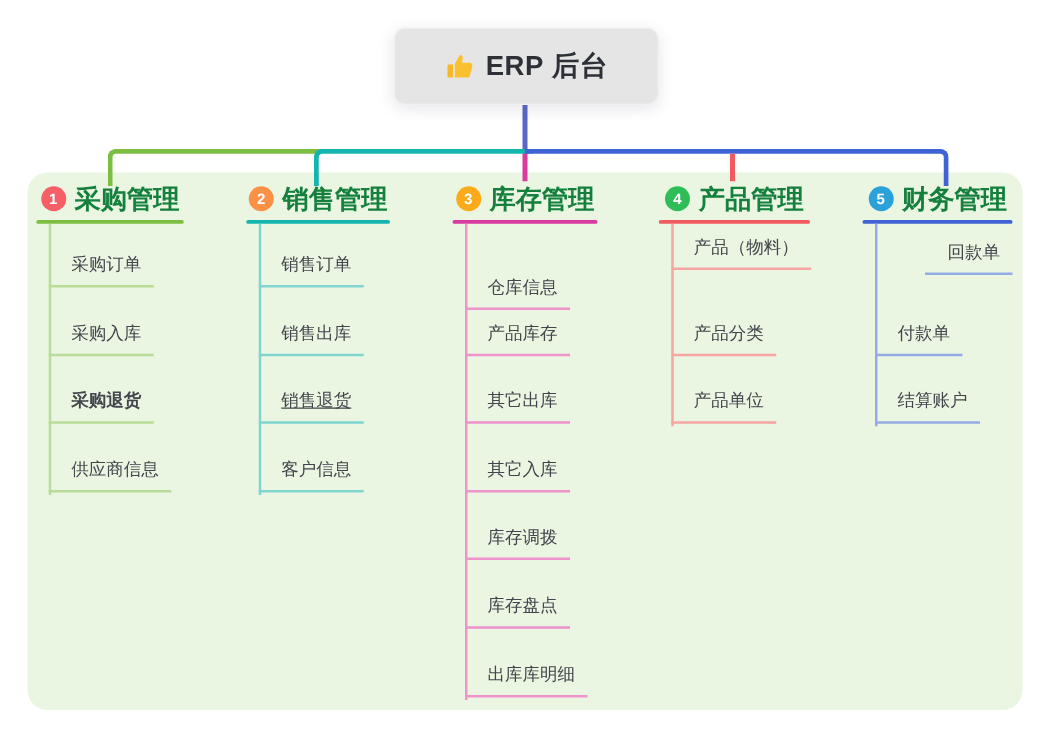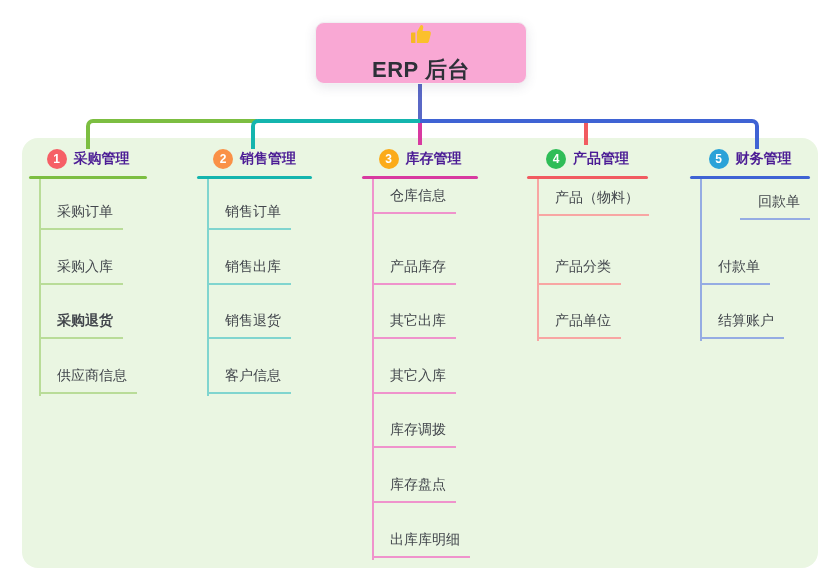--- a/index.html
+++ b/index.html
@@ -5,39 +5,39 @@
   html,body{margin:0;padding:0;background:#fff;}
   body{font-family:"Liberation Sans","DejaVu Sans",sans-serif;}
   #stage{position:relative;width:839px;height:588px;background:#ffffff;overflow:hidden;}
 
   
   .panel{position:absolute;left:22px;top:138px;width:796px;height:430px;
          background:#eaf6e2;border-radius:16px;}
 
   
   .root-card{position:absolute;left:315px;top:22px;width:210px;height:60px;
-             background:#f9a8d4;border-radius:9px;border:1px solid #f1f1f3;
+             background:#e5e5e5;border-radius:9px;border:1px solid #f1f1f3;
              box-shadow:0 3px 12px rgba(60,60,90,.12);
-             display:flex;align-items:center;justify-content:center;gap:9px;cursor:default;flex-direction:column;}
+             display:flex;align-items:center;justify-content:center;gap:9px;cursor:default;}
   .root-label{font-size:22px;font-weight:600;color:#2e3038;letter-spacing:.5px;}
 
   
   .stem{position:absolute;left:418px;top:82px;width:4px;height:41px;}
   .l-left{position:absolute;top:119px;height:26px;border-style:solid;border-width:4px 0 0 4px;
           border-top-left-radius:7px;background:transparent;}
   .l-right{position:absolute;top:119px;height:26px;border-style:solid;border-width:4px 4px 0 0;
            border-top-right-radius:7px;background:transparent;}
   .drop{position:absolute;top:123px;width:4px;height:22px;}
 
   
   .branch-head{position:absolute;top:147px;height:24px;display:flex;align-items:center;
                justify-content:center;gap:7px;cursor:pointer;}
   .badge{width:20px;height:20px;border-radius:50%;color:#fff;font-size:12px;font-weight:bold;
          display:flex;align-items:center;justify-content:center;flex:0 0 auto;}
-  .branch-label{font-size:14px;font-weight:600;color:#4c1d95;white-space:nowrap;}
+  .branch-label{font-size:21px;font-weight:600;color:#15803d;white-space:nowrap;}
   .underline{position:absolute;top:176px;height:3px;border-radius:2px;}
 
   
   .trunk{position:absolute;width:2px;}
   .leaf{position:absolute;font-size:14px;line-height:18px;color:#42464c;white-space:nowrap;
         padding:0 10px 8px 18px;border-bottom:2px solid #4c1d95;cursor:pointer;}
 </style>
 </head>
 <body>
 
@@ -74,29 +74,29 @@
       <div class="leaf" style="left: 39px; top: 311.2px; border-bottom-color: rgb(185, 220, 152); font-weight: bold;">采购退货</div>
       <div class="leaf" style="left: 39px; top: 365.8px; border-bottom-color: rgb(185, 220, 152);">供应商信息</div>
       <div class="branch-head" style="left: 197px; width: 115px;">
         <span class="badge" style="background: rgb(250, 145, 71);">2</span>
         <span class="branch-label">销售管理</span>
       </div>
       <div class="underline" style="left: 197px; width: 115px; background: rgb(20, 181, 174);"></div>
       <div class="trunk" style="left: 207px; top: 179px; height: 216.8px; background: rgb(128, 213, 207);"></div>
       <div class="leaf" style="left: 207px; top: 202px; border-bottom-color: rgb(128, 213, 207);">销售订单</div>
       <div class="leaf" style="left: 207px; top: 256.6px; border-bottom-color: rgb(128, 213, 207);">销售出库</div>
-      <div class="leaf" style="left: 207px; top: 311.2px; border-bottom-color: rgb(128, 213, 207);">销售退货</div>
+      <div class="leaf" style="left: 207px; top: 311.2px; border-bottom-color: rgb(128, 213, 207); text-decoration: underline;">销售退货</div>
       <div class="leaf" style="left: 207px; top: 365.8px; border-bottom-color: rgb(128, 213, 207);">客户信息</div>
       <div class="branch-head" style="left: 362px; width: 116px;">
         <span class="badge" style="background: rgb(251, 171, 25);">3</span>
         <span class="branch-label">库存管理</span>
       </div>
       <div class="underline" style="left: 362px; width: 116px; background: rgb(216, 58, 160);"></div>
       <div class="trunk" style="left: 372px; top: 179px; height: 380.6px; background: rgb(239, 147, 204);"></div>
-      <div class="leaf" style="left: 372px; top: 186px; border-bottom-color: rgb(239, 147, 204);">仓库信息</div>
+      <div class="leaf" style="left: 372px; top: 220px; border-bottom-color: rgb(239, 147, 204);">仓库信息</div>
       <div class="leaf" style="left: 372px; top: 256.6px; border-bottom-color: rgb(239, 147, 204);">产品库存</div>
       <div class="leaf" style="left: 372px; top: 311.2px; border-bottom-color: rgb(239, 147, 204);">其它出库</div>
       <div class="leaf" style="left: 372px; top: 365.8px; border-bottom-color: rgb(239, 147, 204);">其它入库</div>
       <div class="leaf" style="left: 372px; top: 420.4px; border-bottom-color: rgb(239, 147, 204);">库存调拨</div>
       <div class="leaf" style="left: 372px; top: 475px; border-bottom-color: rgb(239, 147, 204);">库存盘点</div>
       <div class="leaf" style="left: 372px; top: 529.6px; border-bottom-color: rgb(239, 147, 204);">出库库明细</div>
       <div class="branch-head" style="left: 527px; width: 121px;">
         <span class="badge" style="background: rgb(47, 189, 87);">4</span>
         <span class="branch-label">产品管理</span>
       </div>

